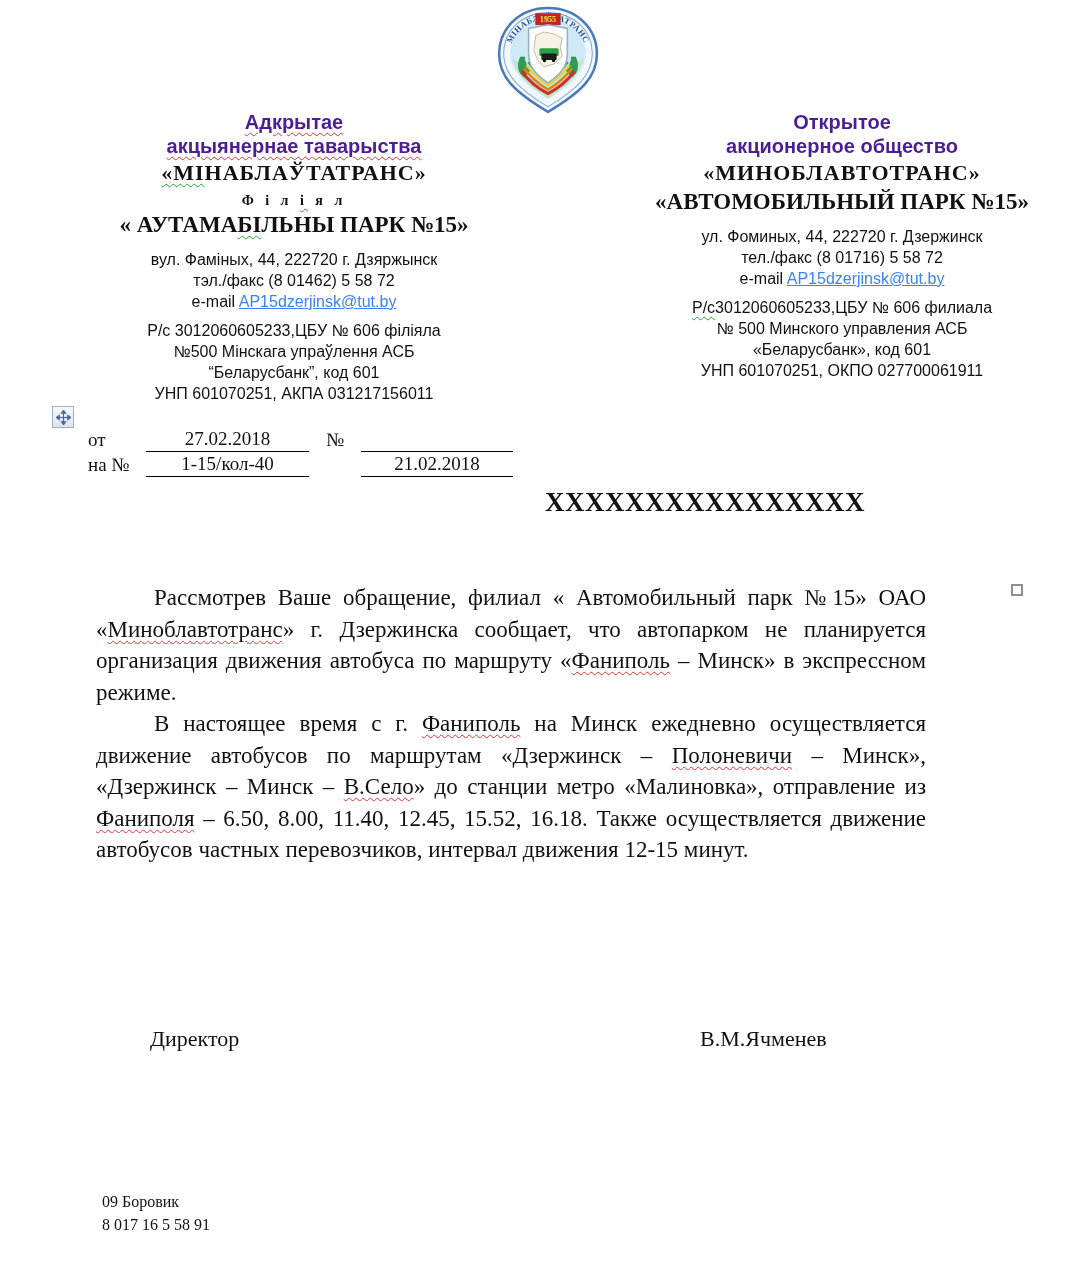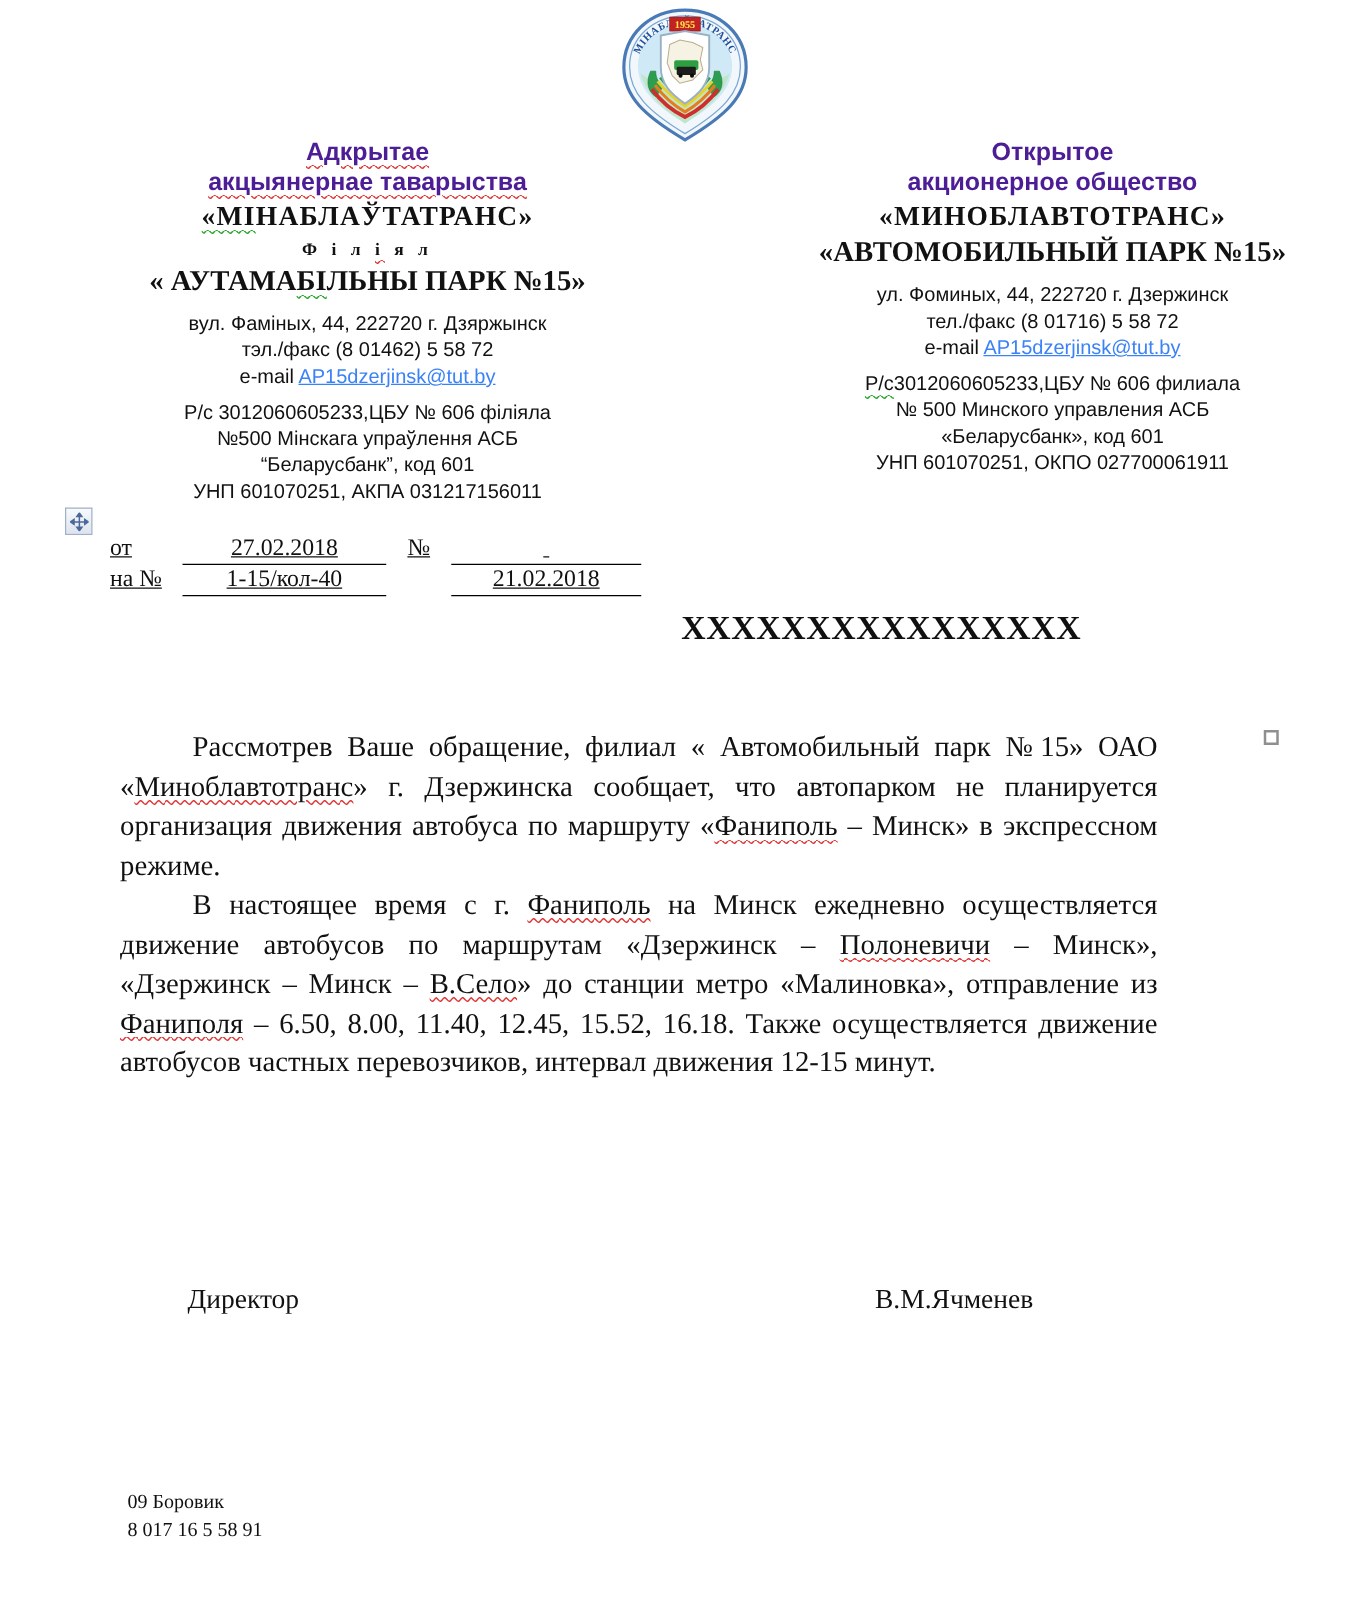--- a/index.html
+++ b/index.html
@@ -33,21 +33,21 @@
   .handle {
     position:absolute; left:52px; top:406px; width:22px; height:22px;
     border:1px solid #9fb0c8; background:linear-gradient(#f8fafc,#dde4ef);
     box-sizing:border-box; display:flex; align-items:center; justify-content:center;
     cursor:move;
   }
   .handle svg { width:15px; height:15px; }
 
   
   .ref { position:absolute; left:88px; top:427px; font:19px/24px "Liberation Serif", serif; }
-  .ref-row { display:flex; align-items:flex-start; height:25px;text-decoration:underline; }
+  .ref-row { display:flex; align-items:center; height:25px; }
   .ref-label { width:58px; }
   .ref-lblnum { width:52px; text-align:center; }
   .ref-cell { border-bottom:1.5px solid #000; text-align:center; }
   .ref-c1 { width:163px; }
   .ref-c2 { width:152px; }
   .ref-cell:empty::after { content:"\00a0"; }
 
   
   .xxx { position:absolute; left:545px; top:487px;
          font:bold 27px/31px "Liberation Serif", serif; letter-spacing:0.5px; }

